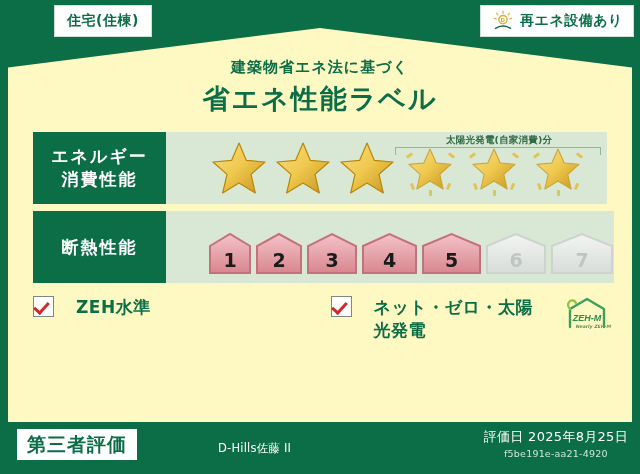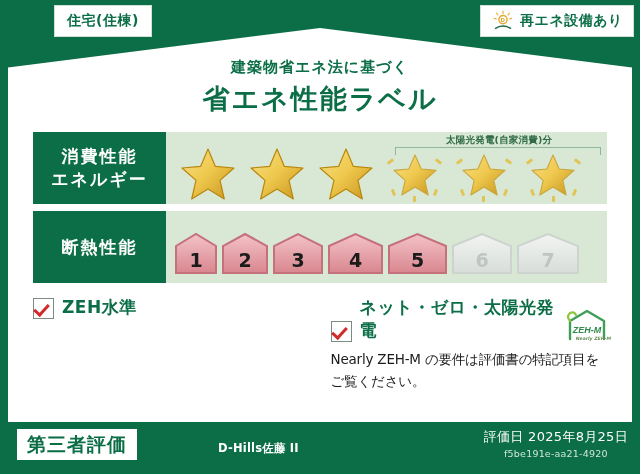--- a/index.html
+++ b/index.html
@@ -18,21 +18,21 @@
     display:flex;align-items:center;justify-content:center;
     color:#0b6e47;font-weight:bold;letter-spacing:.5px;
   }
   .tag-left{left:6px;width:96px;height:30px;font-size:14px;margin-left:48px;}
   .tag-right{right:6px;width:152px;height:30px;font-size:14px;gap:5px;}
   .sun-icon{width:24px;height:22px;position:relative;flex:0 0 auto;}
 
   
   .card{
     position:absolute;left:8px;right:8px;top:28px;bottom:52px;
-    background:#ffffff;
+    background:#fef9c3;
     clip-path:polygon(0% 10%, 50% 0%, 100% 10%, 100% 100%, 0% 100%);
   }
   .card-inner{position:absolute;left:0;right:0;top:0;bottom:0;}
 
   .title-wrap{position:absolute;top:30px;left:0;right:0;text-align:center;}
   .title-sub{
     color:#0b6e47;font-size:15px;font-weight:bold;letter-spacing:1px;
     margin:0 0 4px 0;
   }
   .title-main{
@@ -43,21 +43,21 @@
   
   .rows{position:absolute;left:25px;right:25px;top:104px;}
   .row{display:flex;height:72px;margin-bottom:7px;}
   .row-label{
     width:133px;flex:0 0 auto;background:#0b6e47;color:#fff;
     display:flex;flex-direction:column;align-items:center;justify-content:center;
     font-size:17px;font-weight:bold;letter-spacing:2px;line-height:1.35;
   }
   .row-body{
     flex:1;background:#d9e8d5;position:relative;
-    display:flex;align-items:flex-end;
+    display:flex;align-items:center;padding-left:34px;
   }
 
   
   .solar-note{
     position:absolute;top:2px;left:52%;right:4px;
     text-align:center;color:#2f6b46;font-size:9.5px;font-weight:bold;
     letter-spacing:.2px;
   }
   .solar-bracket{
     position:absolute;top:15px;left:52%;right:6px;height:7px;
@@ -79,21 +79,21 @@
     justify-content:center;
   }
   .house svg{position:absolute;left:0;top:0;width:100%;height:100%;}
   .house span{position:relative;font-size:19px;font-weight:bold;color:#1b1b1b;
               padding-bottom:4px;z-index:2;}
   .house.off span{color:#bfc6c2;}
 
   
   .zeh-wrap{position:absolute;left:25px;right:22px;top:268px;display:flex;gap:18px;}
   .zeh-col{flex:1;}
-  .zeh-head{display:flex;align-items:flex-end;gap:8px;margin-bottom:7px;}
+  .zeh-head{display:flex;align-items:flex-start;gap:22px;margin-bottom:7px;}
   .chk{
     width:19px;height:19px;border:1.5px solid #7d8a82;background:#fff;
     position:relative;flex:0 0 auto;
   }
   .chk:after{
     content:"";position:absolute;left:3px;top:2px;width:6px;height:12px;
     border:solid #d02a2a;border-width:0 3px 3px 0;transform:rotate(42deg);
   }
   .zeh-title{color:#0b6e47;font-size:17px;font-weight:bold;letter-spacing:.5px;}
   .zeh-body{font-size:13.5px;color:#1b1b1b;line-height:1.6;letter-spacing:-.2px;}
@@ -116,21 +116,21 @@
     display:flex;align-items:center;padding:0 10px;
   }
   .bels-jp{font-size:19px;font-weight:bold;color:#0b6e47;letter-spacing:1px;}
   .bels-en{
     font-size:24px;font-weight:bold;margin-left:7px;letter-spacing:.5px;
     background:linear-gradient(90deg,#0b6e47 0%,#2f9e5c 55%,#7bbf3a 100%);
     -webkit-background-clip:text;background-clip:text;color:transparent;
   }
   .bels-name{
     position:absolute;left:218px;top:19px;color:#fff;font-size:11.5px;
-    font-weight:bold;letter-spacing:.2px;
+    font-weight:normal;letter-spacing:.2px;
   }
   .eval{position:absolute;right:12px;top:6px;text-align:center;color:#fff;}
   .eval-date{font-size:13px;letter-spacing:.3px;}
   .eval-id{font-size:9.5px;color:#cfe5da;margin-top:2px;letter-spacing:.2px;}
 </style>
 </head>
 <body>
 
 <div class="label-root">
 
@@ -161,22 +161,22 @@
 
     <div class="title-wrap">
       <p class="title-sub">建築物省エネ法に基づく</p>
       <p class="title-main">省エネ性能ラベル</p>
     </div>
 
     <div class="rows">
 
       <div class="row">
         <div class="row-label">
+          <span>エネルギー</span>
           <span>消費性能</span>
-          <span>エネルギー</span>
         </div>
         <div class="row-body">
           <div class="solar-note">太陽光発電(自家消費)分</div>
           <div class="solar-bracket"></div>
           <div class="stars">
 
             <div class="star-cell">
               <svg viewBox="0 0 56 54">
                     <defs>
                       <linearGradient id="g1" x1="0" y1="0" x2="1" y2="1">
@@ -324,21 +324,20 @@
           <span class="zeh-title">ネット・ゼロ・太陽光発電</span>
           <span class="zeh-logo">
             <svg viewBox="0 0 46 34" width="46" height="34">
               <path d="M6 31 L6 13 L23 3 L40 13 L40 31" fill="none" stroke="#3f9e59" stroke-width="2.4" stroke-linecap="round" stroke-linejoin="round"></path>
               <path d="M6 13 Q2 9 6 5 Q10 3 12 7" fill="none" stroke="#8cc63f" stroke-width="2.2" stroke-linecap="round"></path>
               <text x="23" y="25" font-size="9" font-weight="bold" fill="#2f8a4c" text-anchor="middle" font-family="Liberation Sans, sans-serif">ZEH-M</text>
             </svg>
             <span class="zeh-logo-cap">Nearly ZEH-M</span>
           </span>
         </div>
-        <div class="zeh-body">Nearly ZEH-M の要件は評価書の特記項目をご覧ください。</div>
       </div>
 
     </div>
 
    </div>
   </div>
 
   <div class="footer">
     <div class="bels">
       <span class="bels-jp">第三者評価</span>

